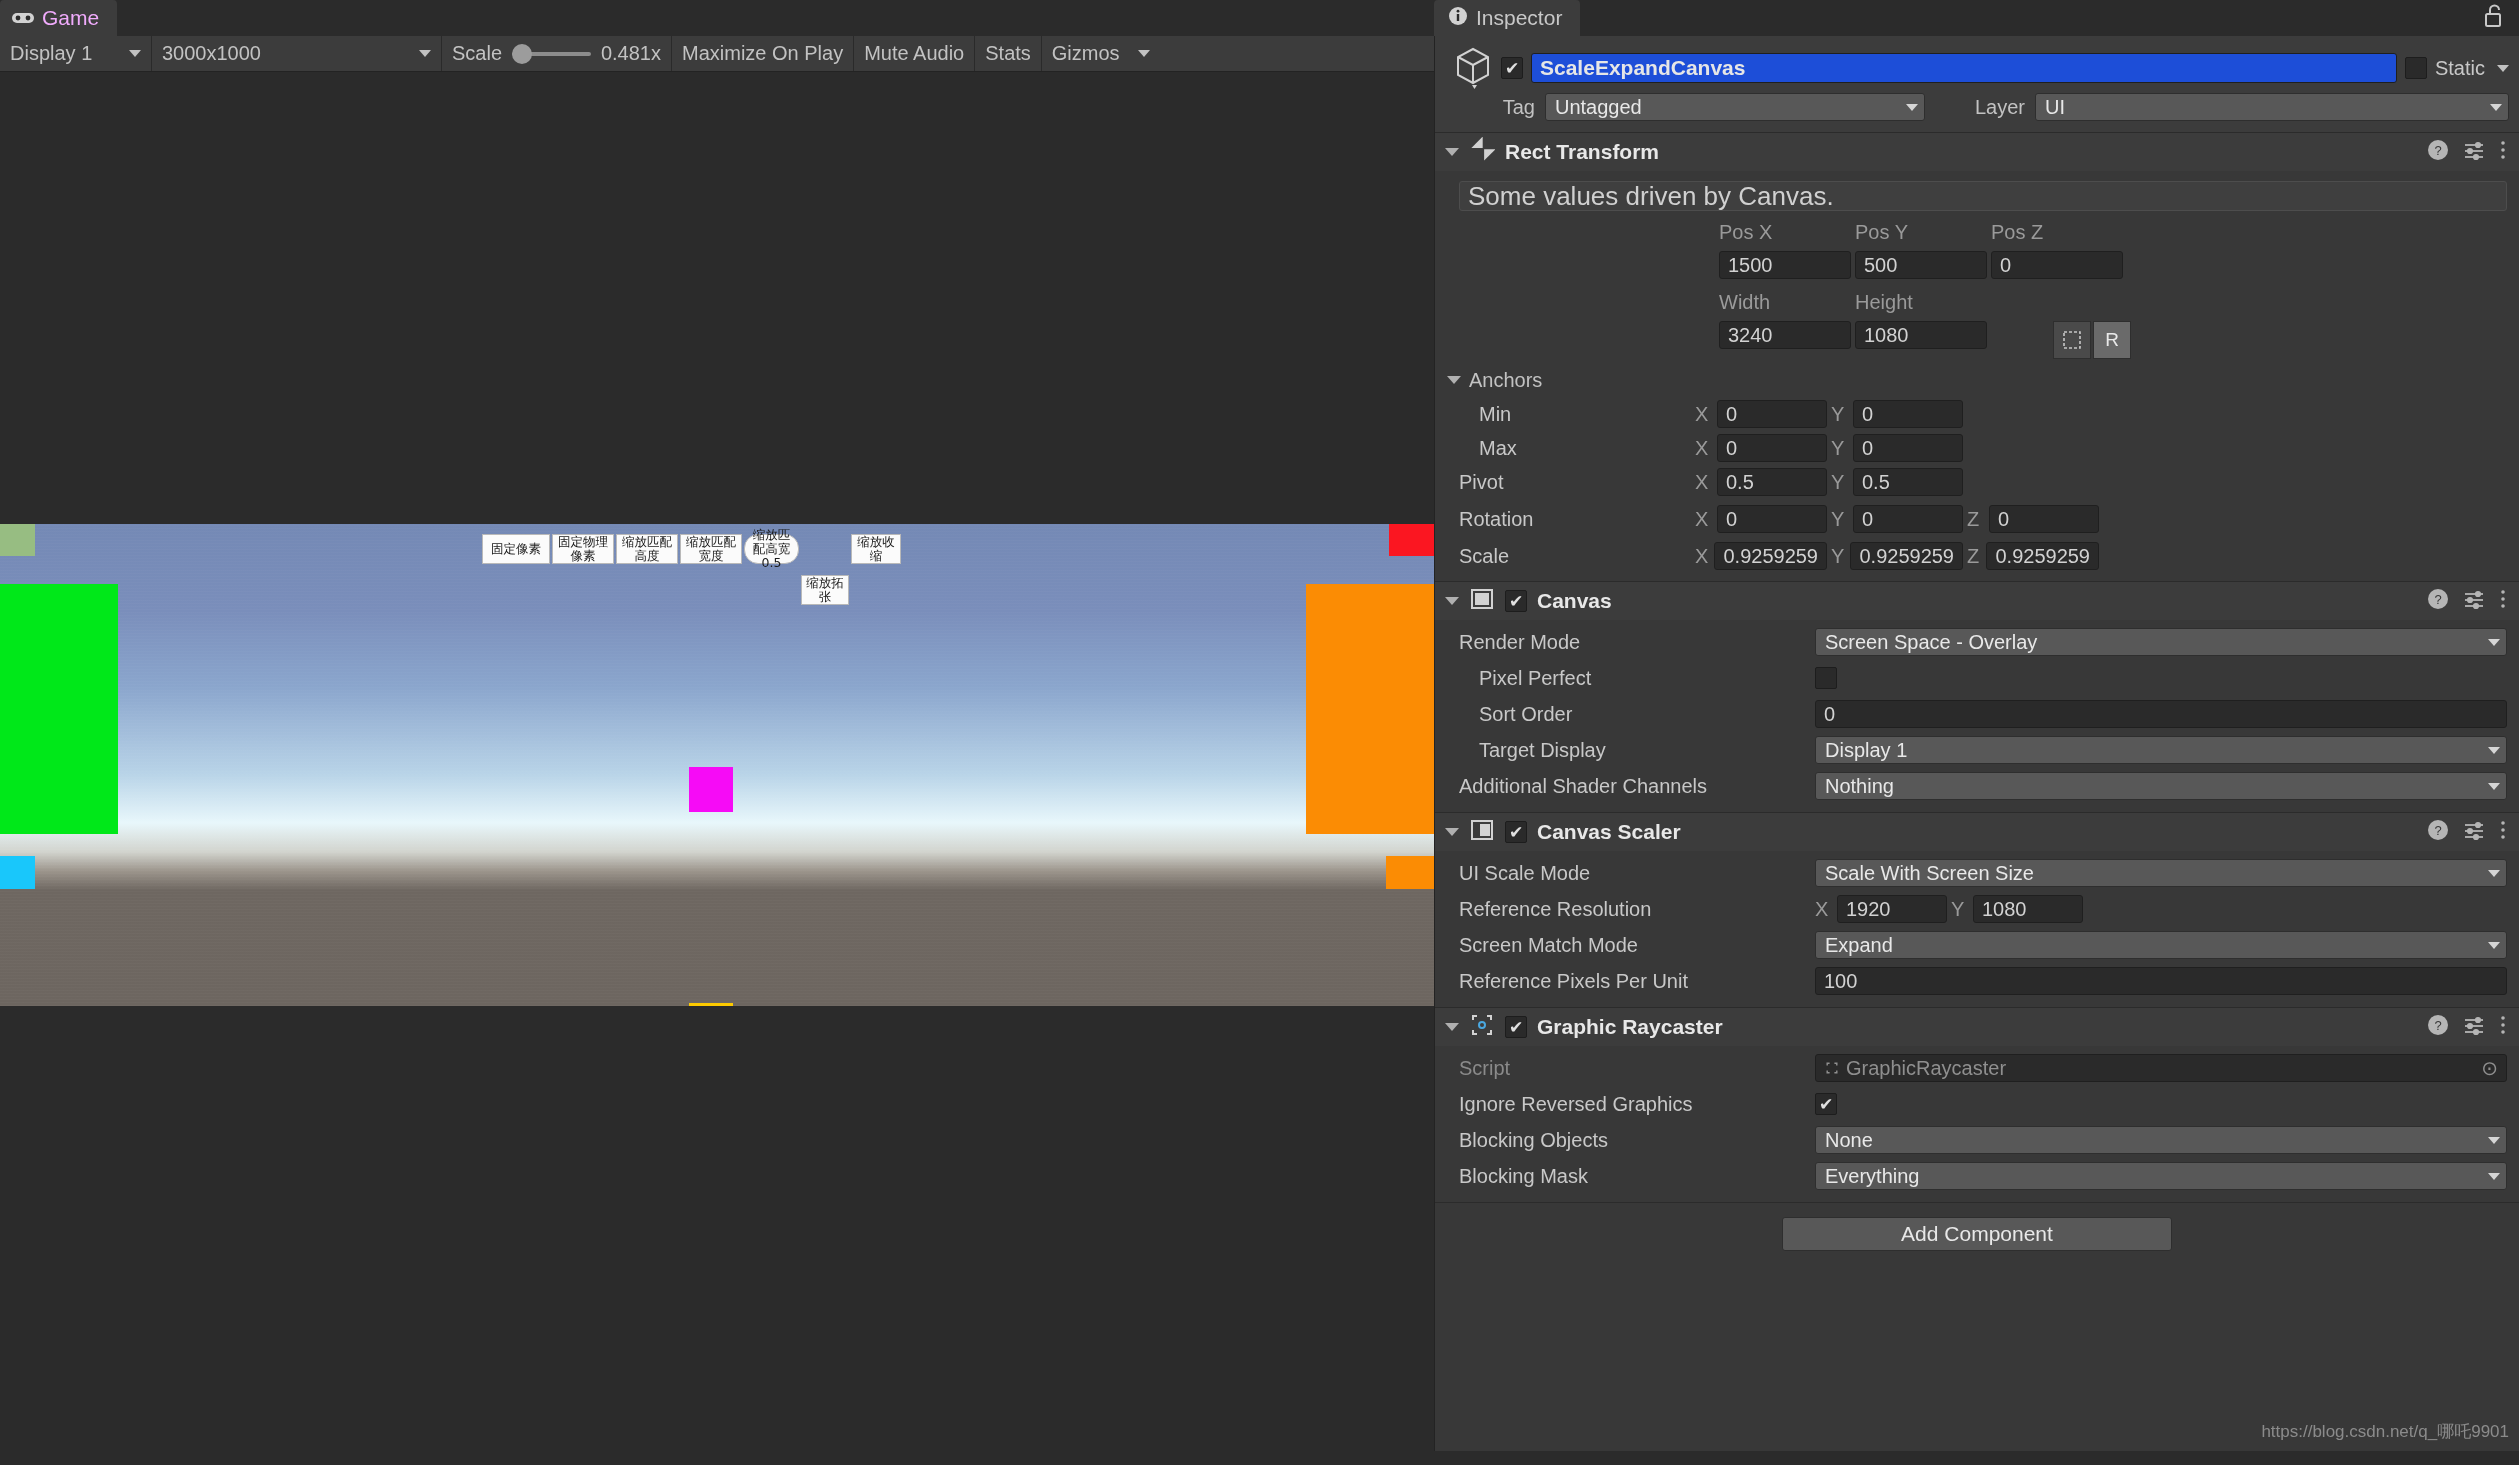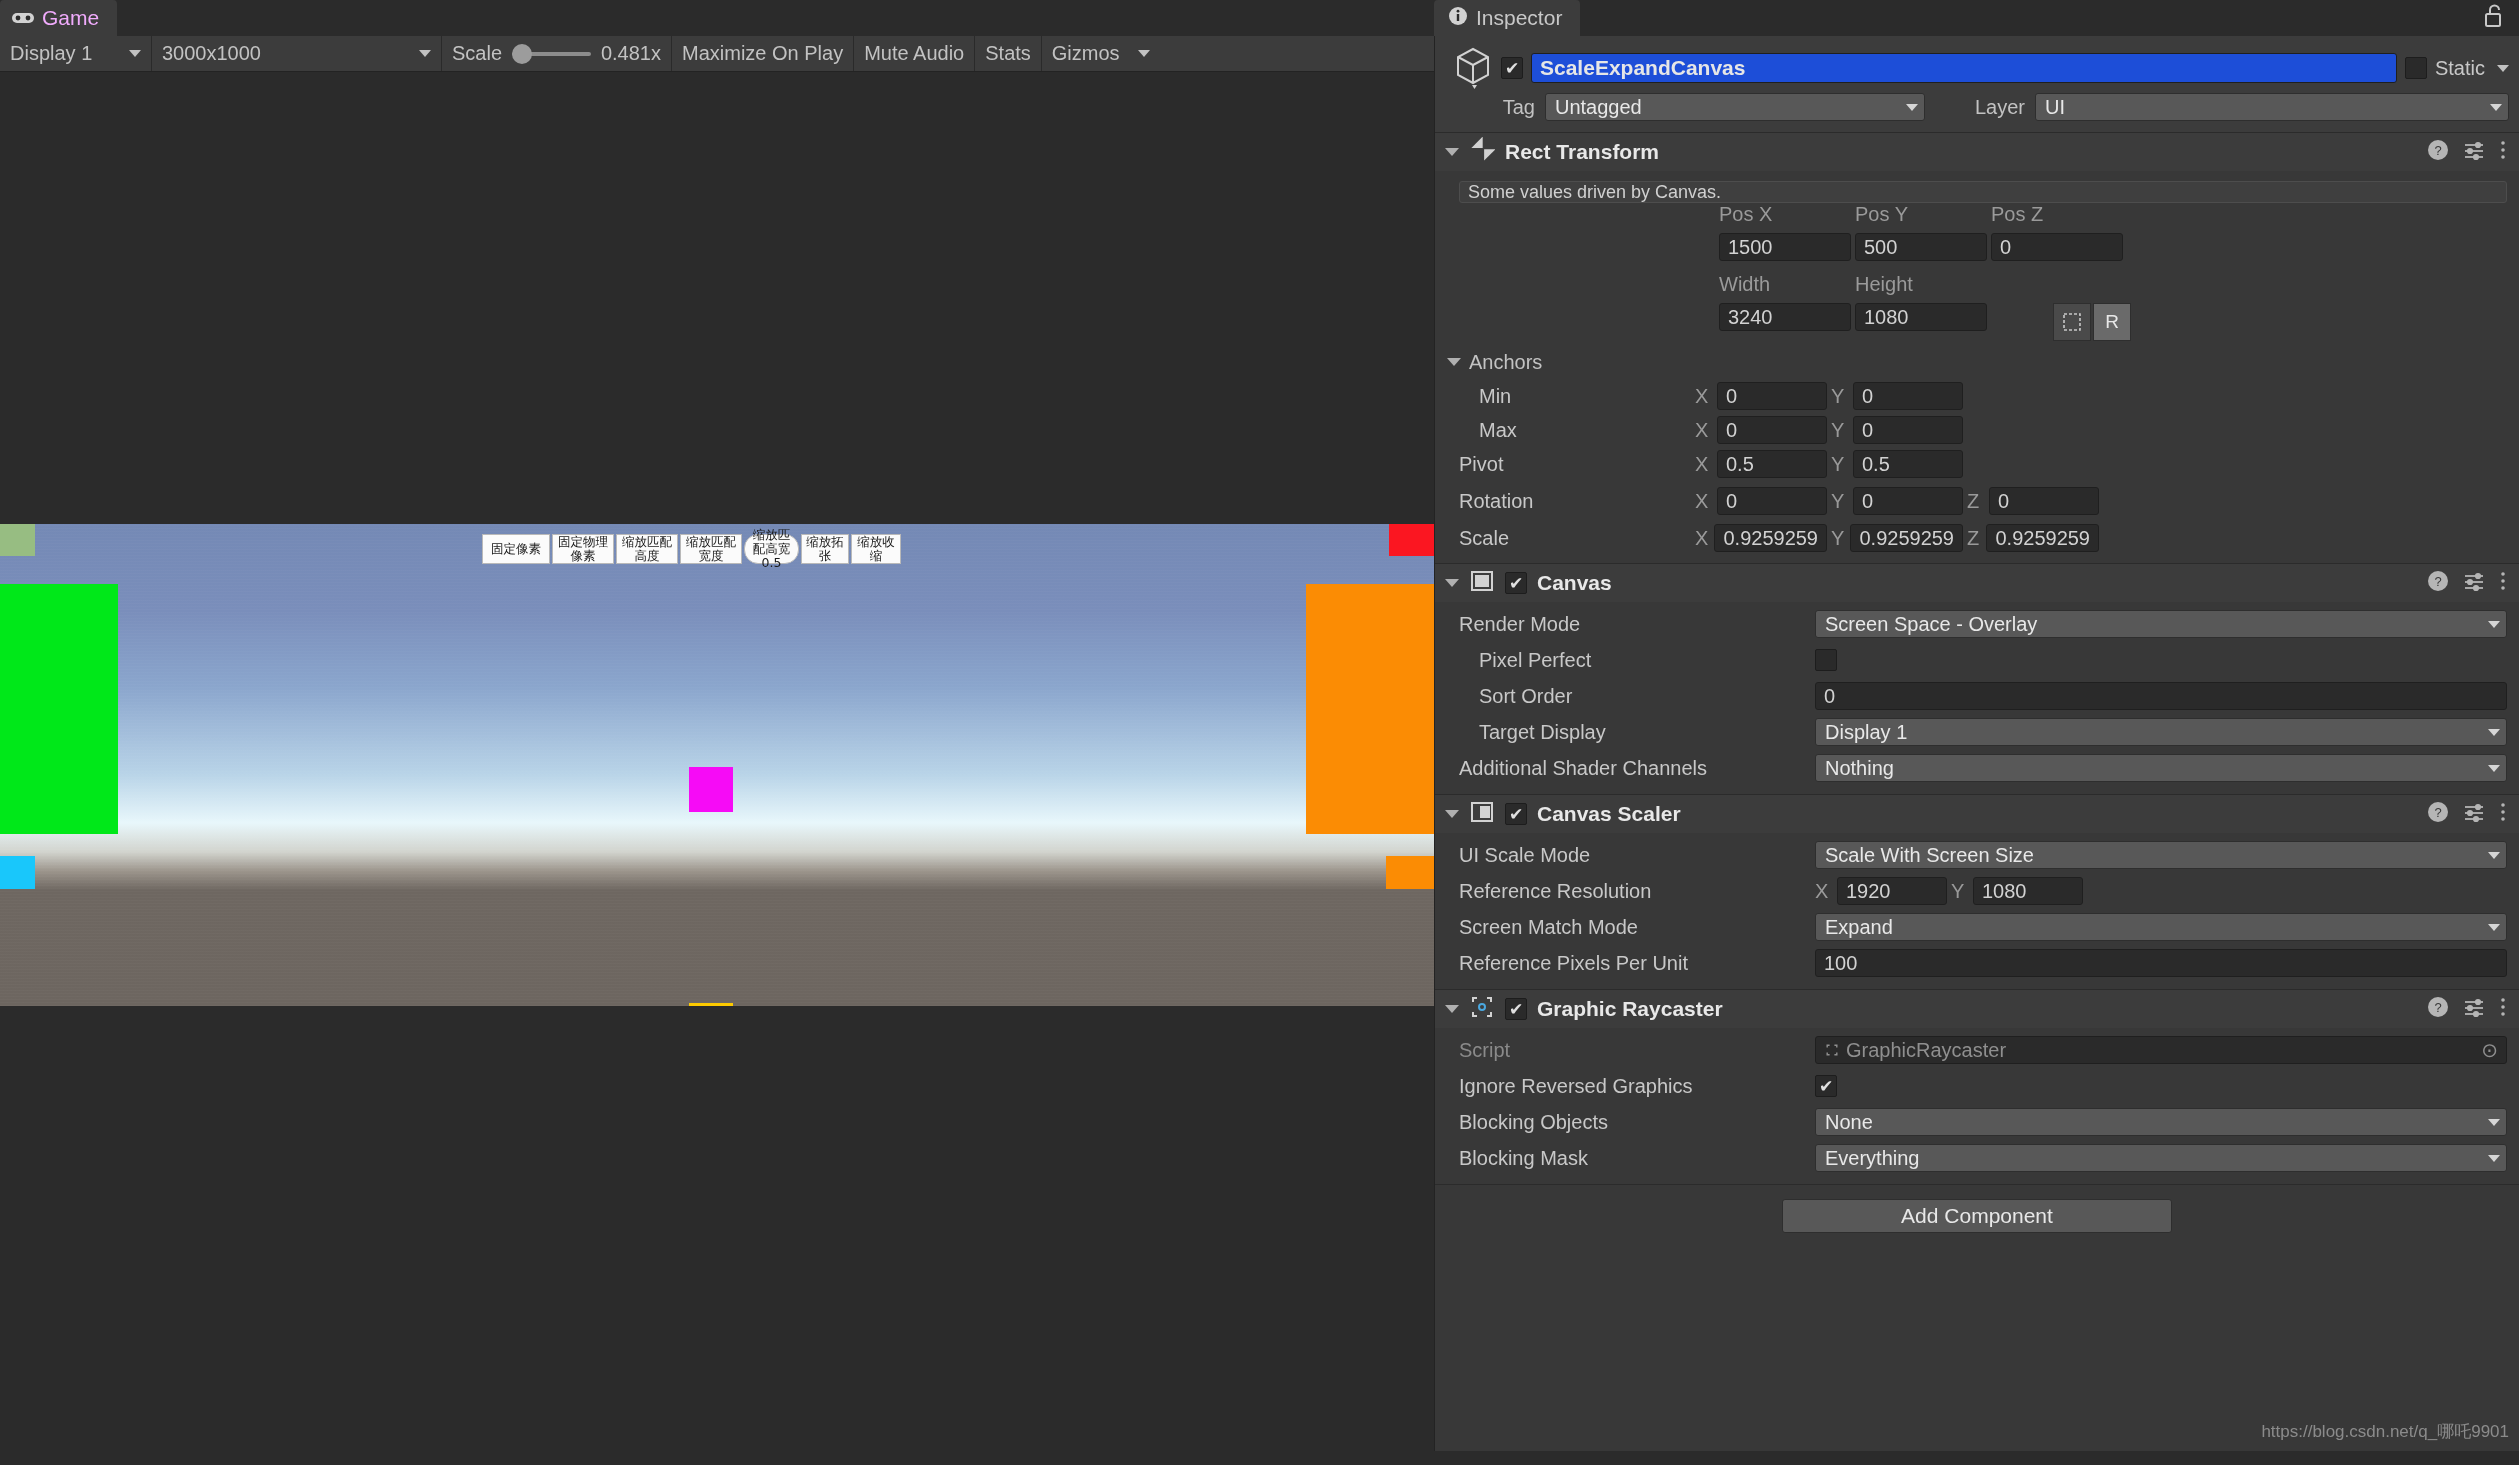--- a/index.html
+++ b/index.html
@@ -138,24 +138,24 @@
     height: 38px; display: flex; align-items: center; gap: 10px;
     padding: 0 12px 0 10px; background: #3c3c3c;
   }
   .foldout { width: 0; height: 0; border-left: 7px solid transparent; border-right: 7px solid transparent;
              border-top: 8px solid #b0b0b0; }
   .comp-title { color: #e8e8e8; font-size: 21px; font-weight: bold; flex: 1; }
   .head-icons { display: flex; align-items: center; gap: 14px; }
 
   .comp-body { background: #383838; padding: 4px 0 8px 0; }
   .note {
-    margin: 6px 12px 0 24px; height: 22px; background: #3f3f3f;
+    margin: 6px 12px 10px 24px; height: 30px; background: #3f3f3f;
     border: 1px solid #4d4d4d; border-radius: 3px;
     display: flex; align-items: center; padding: 0 8px;
-    color: #d0d0d0; font-size: 18px;
+    color: #d0d0d0; font-size: 26px;
   }
   .prow { display: flex; align-items: center; height: 34px; padding: 0 12px 0 0; }
   .plabel { width: 380px; padding-left: 24px; color: #c8c8c8; font-size: 20px; }
   .plabel.ind { padding-left: 44px; }
   .plabel.dim { color: #8a8a8a; }
   .pfield {
     background: #2a2a2a; border: 1px solid #1f1f1f; border-radius: 3px;
     height: 28px; display: flex; align-items: center; padding: 0 8px;
     color: #d2d2d2; font-size: 20px;
   }
@@ -257,21 +257,21 @@
 
         <div class="ui-rect" style="left:689px;top:243px;width:44px;height:45px;background:#f60bf6;"></div>
         <div class="ui-rect" style="left:689px;top:479px;width:44px;height:45px;background:#fdca00;"></div>
 
         <div class="btn-row" style="left:482px;top:10px;">
             <div class="ui-btn" style="width: 68px; height: 30px;">固定像素</div>
             <div class="ui-btn" style="width: 62px; height: 30px;">固定物理像素</div>
             <div class="ui-btn" style="width: 62px; height: 30px;">缩放匹配高度</div>
             <div class="ui-btn" style="width: 62px; height: 30px;">缩放匹配宽度</div>
             <div class="ui-btn" style="width: 55px; height: 30px; border-radius: 14px;">缩放匹配高宽0.5</div>
-            <div class="ui-btn" style="width: 48px; height: 30px;">缩放拓张</div>
+            <div class="ui-btn" style="width: 48px; height: 30px; margin-top: 41px;">缩放拓张</div>
             <div class="ui-btn" style="width: 50px; height: 30px;">缩放收缩</div>
           </div>
       </div>
     </div>
   </div>
 
   <div class="insp-panel">
 
     <div class="insp-tabbar">
       <div class="insp-tab">

